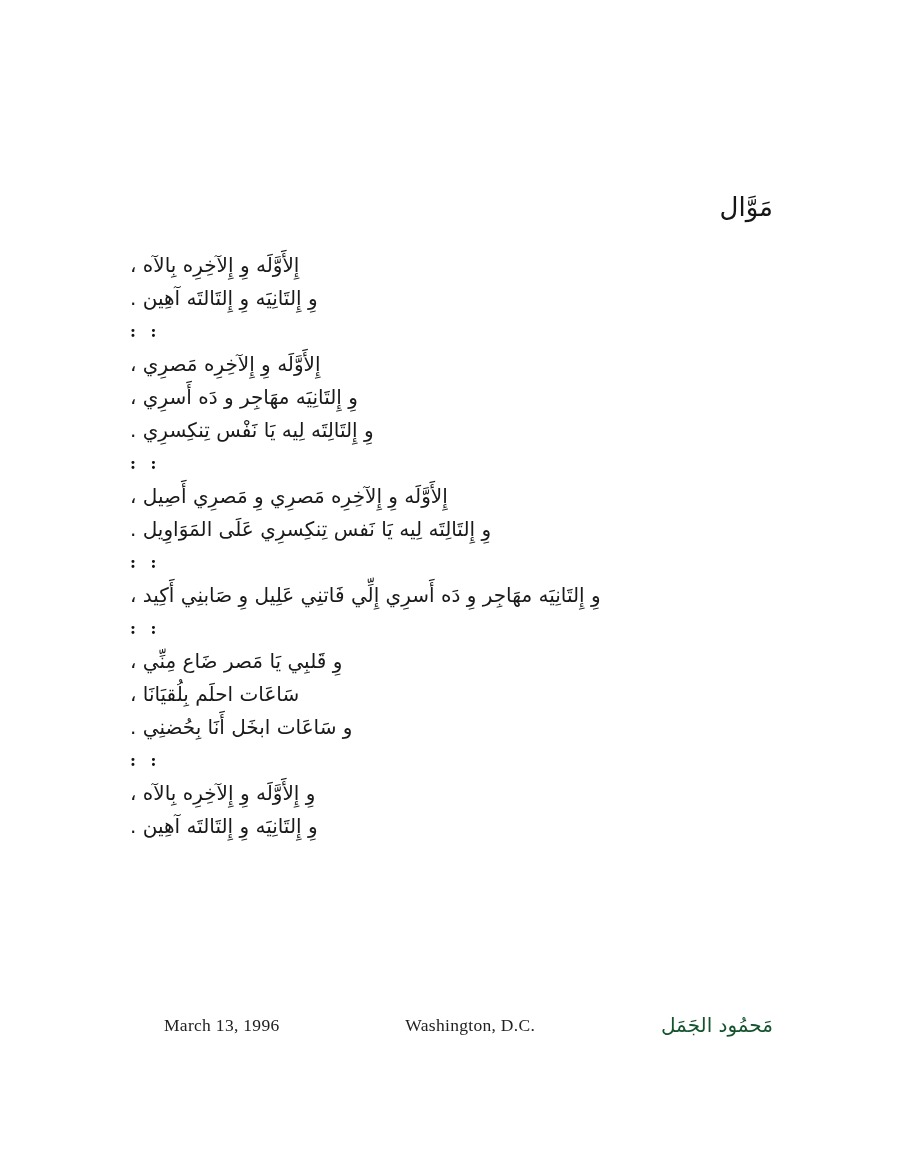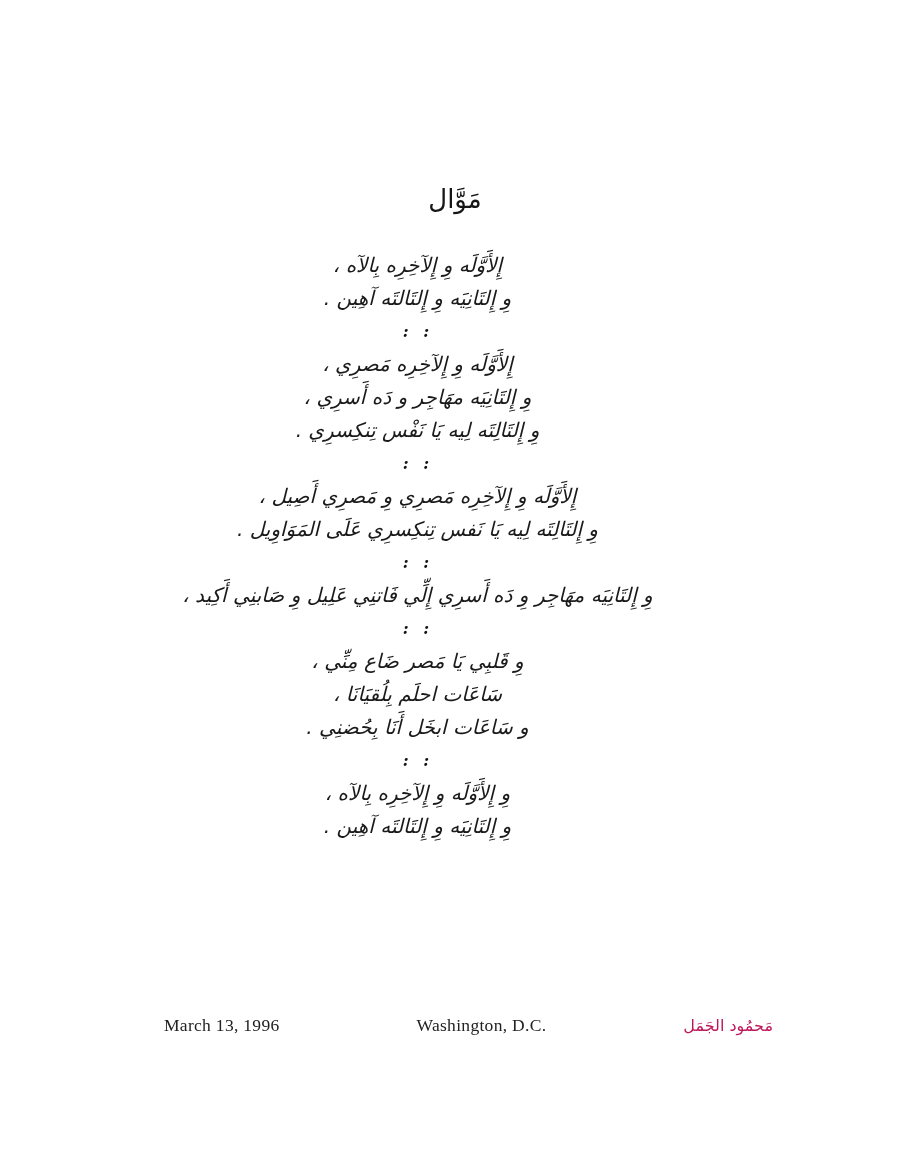--- a/index.html
+++ b/index.html
@@ -14,38 +14,37 @@
     background: #ffffff;
     color: #161616;
     font-family: "DejaVu Sans", sans-serif;
     overflow: hidden;
   }
   .title {
     position: absolute;
     top: 184px;
     left: 145px;
     width: 620px;
-    margin: 0;
-    text-align: center;
+    margin: 8px;
+    text-align: right;
     direction: rtl;
     font-size: 26px;
     font-weight: normal;
     color: #161616;
   }
   .poem {
     position: absolute;
     top: 249px;
     right: 195px;
     left: 130px;
     direction: rtl;
-    text-align: center;
+    text-align: left;
     font-size: 20px;
     line-height: 33px;
     color: #1a1a1a;
-    font-style: italic;
   }
   .poem-line {
     height: 33px;
     white-space: nowrap;
   }
   .stanza-separator {
     height: 33px;
     font-family: "DejaVu Serif", serif;
     font-size: 16px;
     font-weight: 700;
@@ -64,22 +63,22 @@
     align-items: center;
   }
   .footer-latin {
     font-family: "Liberation Serif", "DejaVu Serif", serif;
     font-size: 17.5px;
     color: #222222;
     letter-spacing: 0.3px;
   }
   .signature {
     direction: rtl;
-    font-size: 16px;
-    color: #be185d;
+    font-size: 20px;
+    color: #14532d;
   }
 </style>
 </head>
 <body>
 
 <div class="page">
 
   <h1 class="title">مَوَّال</h1>
 
   <div class="poem">

